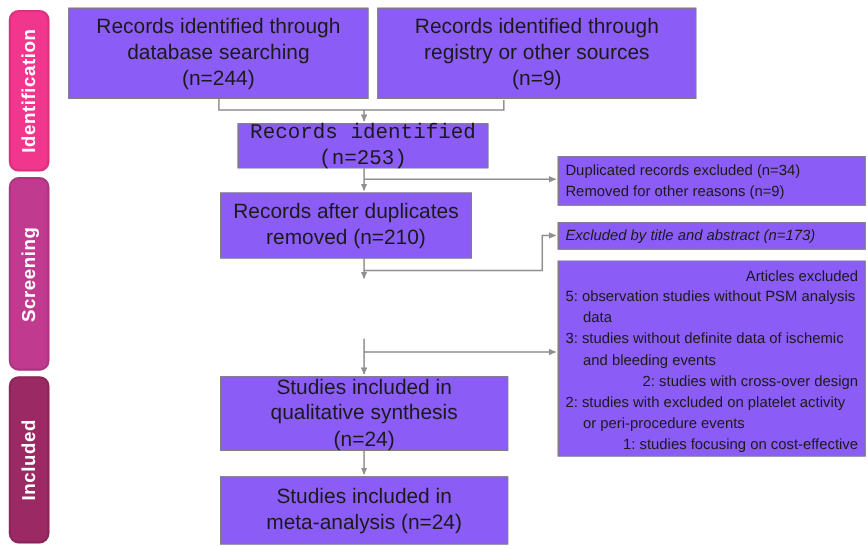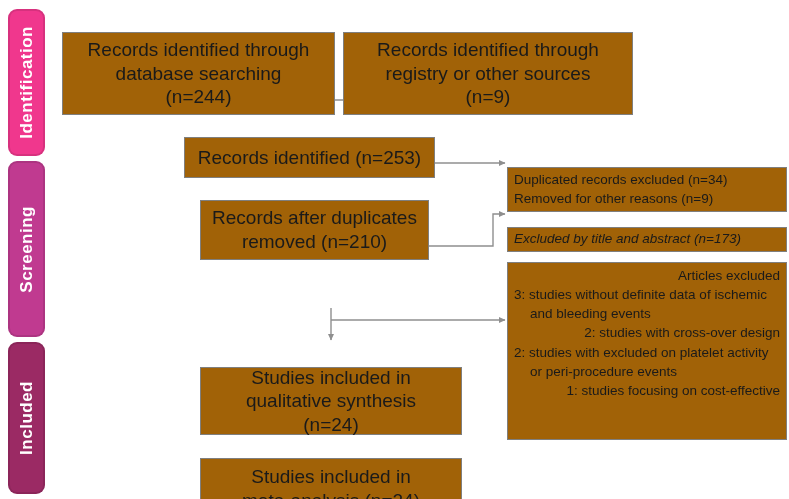--- a/index.html
+++ b/index.html
@@ -32,27 +32,26 @@
     writing-mode: vertical-rl;
     transform: rotate(180deg);
     color: #ffffff;
     font-weight: bold;
     font-size: 17px;
     letter-spacing: 0.5px;
     white-space: nowrap;
   }
   .box {
     position: absolute;
-    background: #a16207;
+    background: #8b5cf6;
     border: 1.6px solid #7f7f7f;
     box-sizing: border-box;
     display: flex;
     align-items: center;
     justify-content: center;
-    margin-top: 25px;
   }
   .box.main span {
     display: block;
     width: 100%;
     text-align: center;
     font-size: 19px;
     line-height: 1.24;
     white-space: pre-line;
   }
   .box.side {
@@ -131,21 +130,21 @@
 database searching
 (n=244)</span>
   </div>
 
   <div class="box main" style="left:343px;top:7px;width:290px;height:83px;">
     <span>Records identified through
 registry or other sources
 (n=9)</span>
   </div>
 
-  <div class="box main" style="left:184px;top:112px;width:251px;height:41px;">
+  <div class="box main" style="left:216px;top:112px;width:228px;height:41px;font-family:Liberation Mono, monospace;">
     <span>Records identified (n=253)</span>
   </div>
 
   <div class="box main" style="left:200px;top:175px;width:229px;height:60px;">
     <span>Records after duplicates
 removed (n=210)</span>
   </div>
 
 
   <div class="box main" style="left:200px;top:342px;width:262px;height:68px;">
@@ -163,19 +162,20 @@
     <span>Duplicated records excluded (n=34)
 Removed for other reasons (n=9)</span>
   </div>
 
   <div class="box side" style="left:507px;top:202px;width:280px;height:25px;font-style:italic;">
     <span>Excluded by title and abstract (n=173)</span>
   </div>
 
   <div class="box list" style="left:507px;top:237px;width:280px;height:178px;">
     <div class="excl-title">Articles excluded</div>
+    <div class="excl-item">5: observation studies without PSM analysis data</div>
     <div class="excl-item">3: studies without definite data of ischemic and bleeding events</div>
     <div class="excl-item">2: studies with cross-over design</div>
     <div class="excl-item">2: studies with excluded on platelet activity or peri-procedure events</div>
     <div class="excl-item">1: studies focusing on cost-effective</div>
   </div>
 
 </div>
 
 </body></html>

